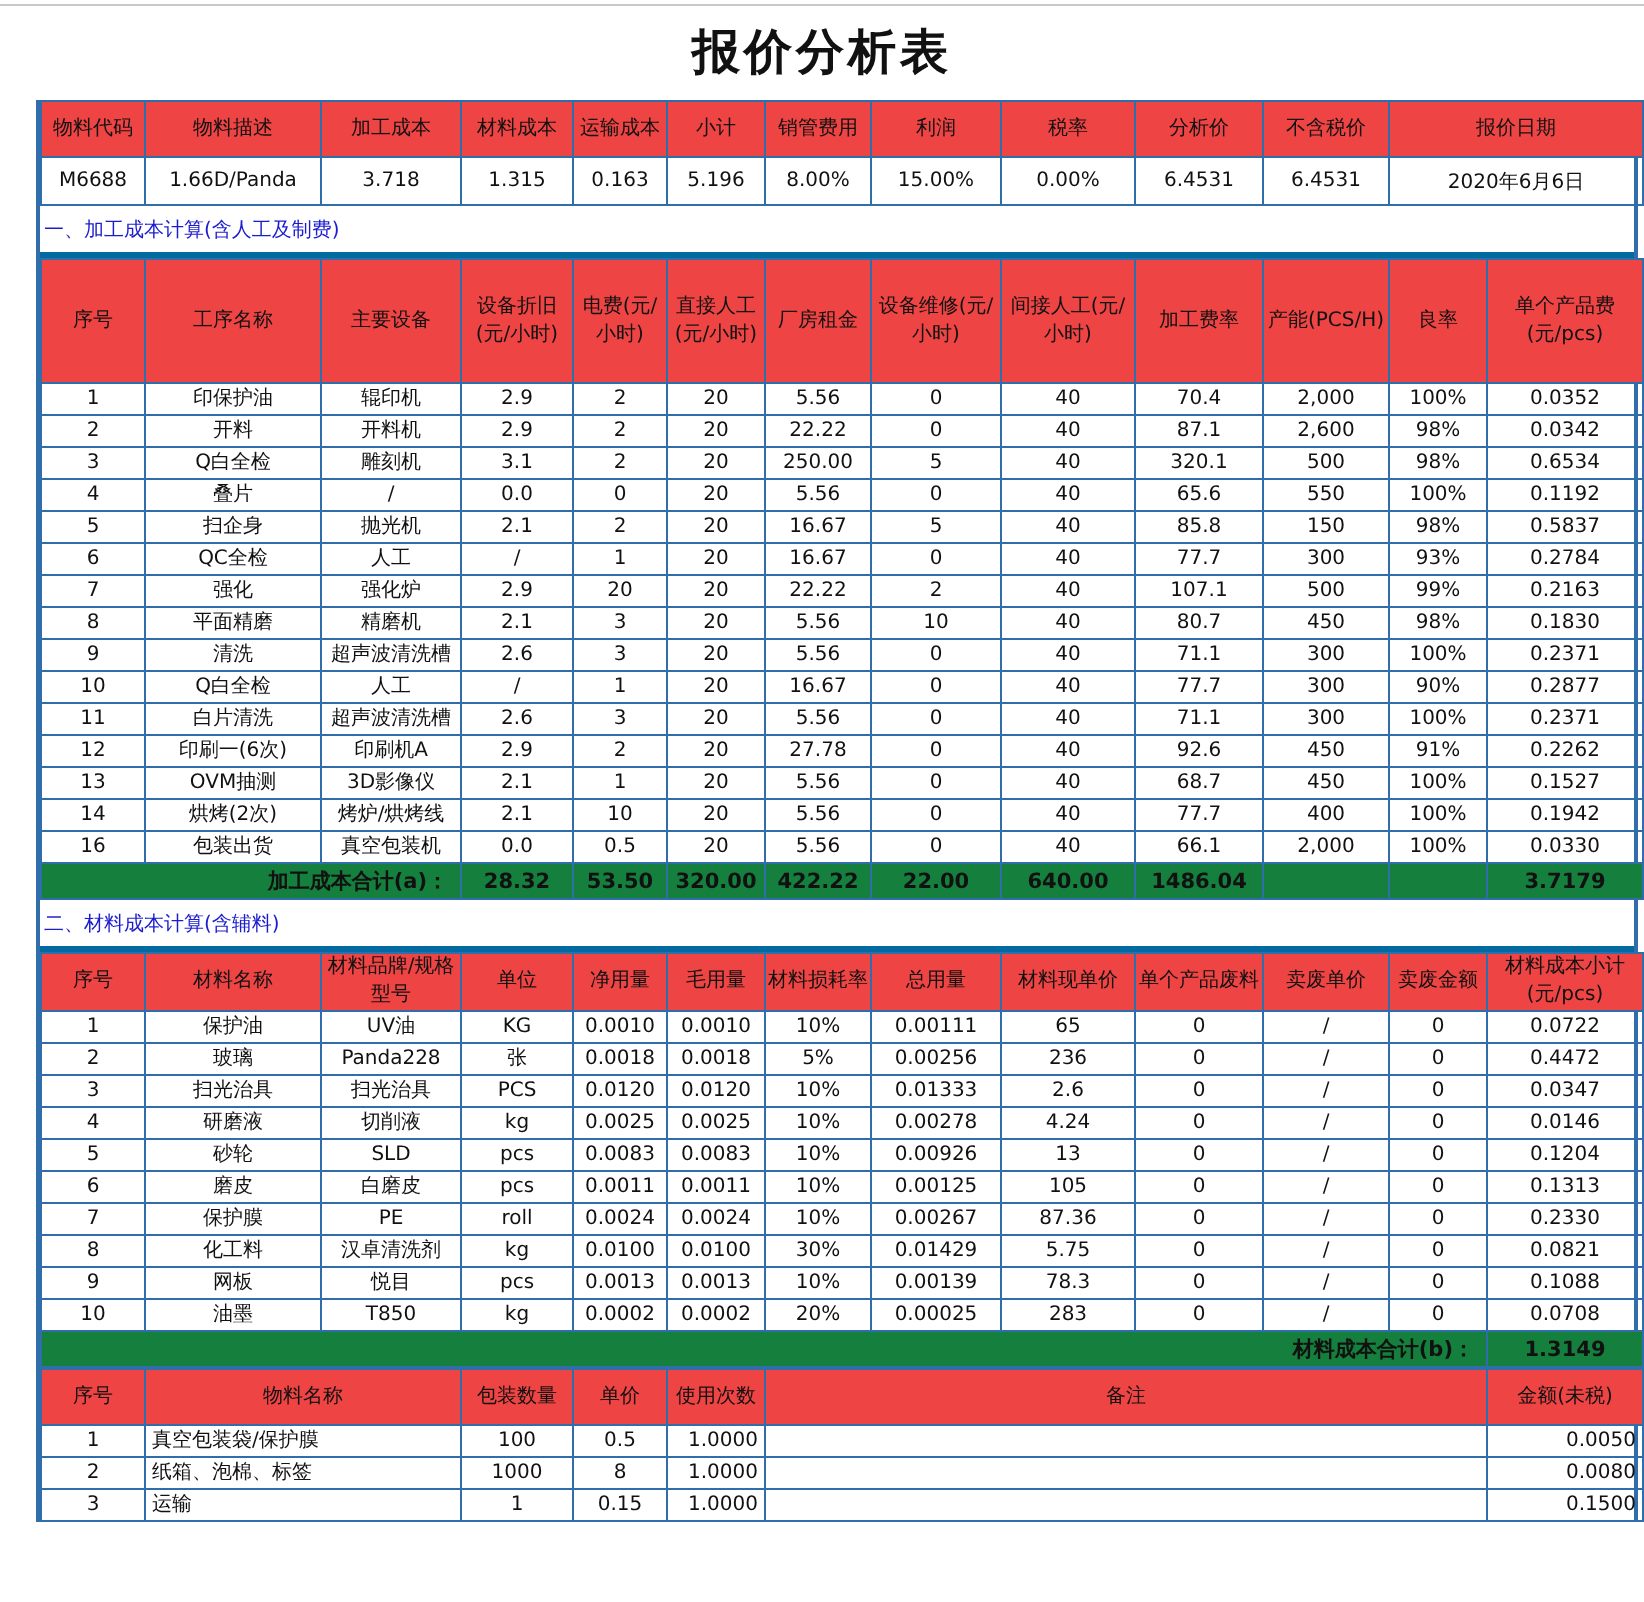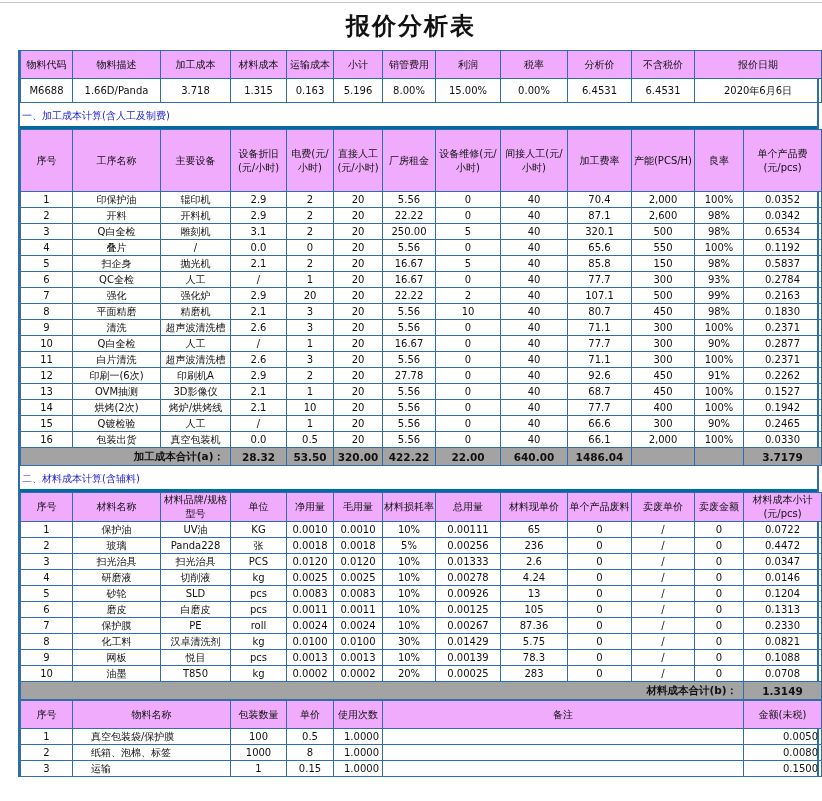--- a/index.html
+++ b/index.html
@@ -22,33 +22,33 @@
   .sheet {
     position: absolute; left: 18px; top: 50px; width: 801px;
     border-left: 2px solid #2f6eaa; border-right: 2px solid #2f6eaa;
   }
   table { border-collapse: collapse; width: 100%; table-layout: fixed; }
   td, th {
     border: 1px solid #2f6eaa; text-align: center; vertical-align: middle;
     font-weight: normal; white-space: nowrap; overflow: hidden;
     font-size: 10px; padding: 0 1px;
   }
-  th { background: #f0abfc; line-height: 14px; white-space: normal; }
+  th { background: #ef4444; line-height: 14px; white-space: normal; }
   .hdr-top th { height: 28px; }
   .row-top td { height: 24px; }
   .sec-label {
     height: 26px; line-height: 26px; color: #1c1ccf; text-align: left;
     padding-left: 2px; border-bottom: 3px solid #0369a1; font-size: 10px;
   }
   .h1 th { height: 62px; }
   .r16 td { height: 16px; line-height: 15px; }
-  .total td { background: #a3a3a3; height: 18px; font-weight: bold; font-size: 10.5px; margin-top: 18px; }
+  .total td { background: #15803d; height: 18px; font-weight: bold; font-size: 10.5px; margin-top: 18px; }
   .total td.lbl { text-align: right; padding-right: 6px; }
   .h2 th { height: 28px; }
-  .left { text-align: left; padding-left: 18px; }
+  .left { text-align: left; padding-left: 3px; }
   .right { text-align: right; padding-right: 3px; }
 </style>
 </head>
 <body>
 
 <div class="top-gridline"></div>
 <div class="title">报价分析表</div>
 
 <div class="sheet">
 
@@ -338,35 +338,20 @@
           <td>20</td>
           <td>5.56</td>
           <td>0</td>
           <td>40</td>
           <td>77.7</td>
           <td>400</td>
           <td>100%</td>
           <td>0.1942</td>
         </tr>
         <tr class="r16">
-          <td>15</td>
-          <td>Q镀检验</td>
-          <td>人工</td>
-          <td>/</td>
-          <td>1</td>
-          <td>20</td>
-          <td>5.56</td>
-          <td>0</td>
-          <td>40</td>
-          <td>66.6</td>
-          <td>300</td>
-          <td>90%</td>
-          <td>0.2465</td>
-        </tr>
-        <tr class="r16">
           <td>16</td>
           <td>包装出货</td>
           <td>真空包装机</td>
           <td>0.0</td>
           <td>0.5</td>
           <td>20</td>
           <td>5.56</td>
           <td>0</td>
           <td>40</td>
           <td>66.1</td>

